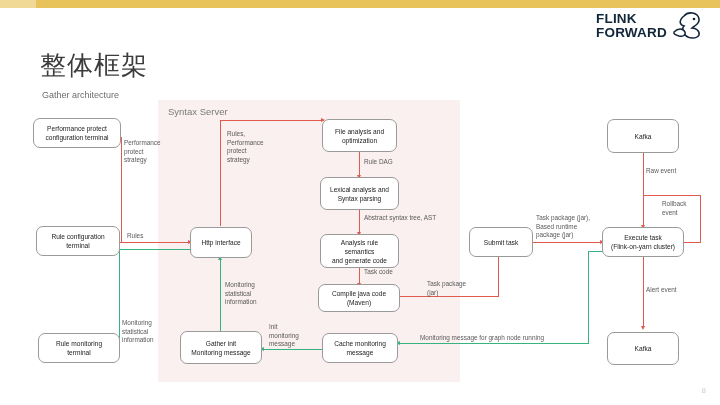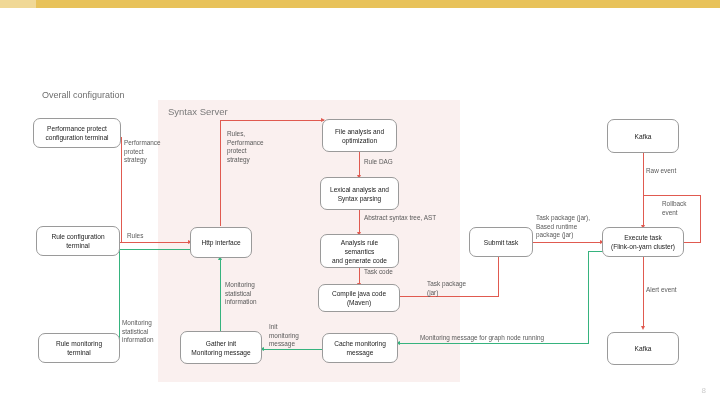--- a/index.html
+++ b/index.html
@@ -89,22 +89,34 @@
 </style>
 </head>
 <body>
 
 <div id="slide">
 
   <div class="topbar">
     <div class="topbar-left"></div>
   </div>
 
-
-  <div class="subtitle">Overall configuration</div>
+  <div class="logo">
+    <div class="logo-text">
+      <div>FLINK</div>
+      <div>FORWARD</div>
+    </div>
+    <svg width="34" height="30" style="position:absolute;left:74px;top:0px;">
+      <path d="M14 6 C18 1, 28 2, 29 9 C30 14, 24 16, 22 18 C26 18, 30 21, 29 25 C27 29, 19 29, 15 25 C12 22, 12 18, 14 16 C10 15, 8 11, 14 6 Z" fill="#ffffff" stroke="#12263a" stroke-width="1.6"></path>
+      <path d="M4 22 C8 18, 13 18, 15 22 C16 25, 13 27, 9 26 C6 25, 3 24, 4 22 Z" fill="#ffffff" stroke="#12263a" stroke-width="1.5"></path>
+      <circle cx="24" cy="9" r="1.3" fill="#12263a"></circle>
+    </svg>
+  </div>
+
+  <div class="title">整体框架</div>
+  <div class="subtitle">Gather architecture</div>
 
   <div class="panel"></div>
   <div class="panel-label">Syntax Server</div>
 
   <div class="ln v-red" style="left:121px; top:137px; height:106px;"></div>
   <div class="ln h-red" style="left:121px; top:242px; width:70px;"></div>
 
   <div class="ln h-red" style="left:119px; top:242px; width:72px;"></div>
   <div class="arrow a-r-red" style="left:188px; top:239.5px;"></div>
 

